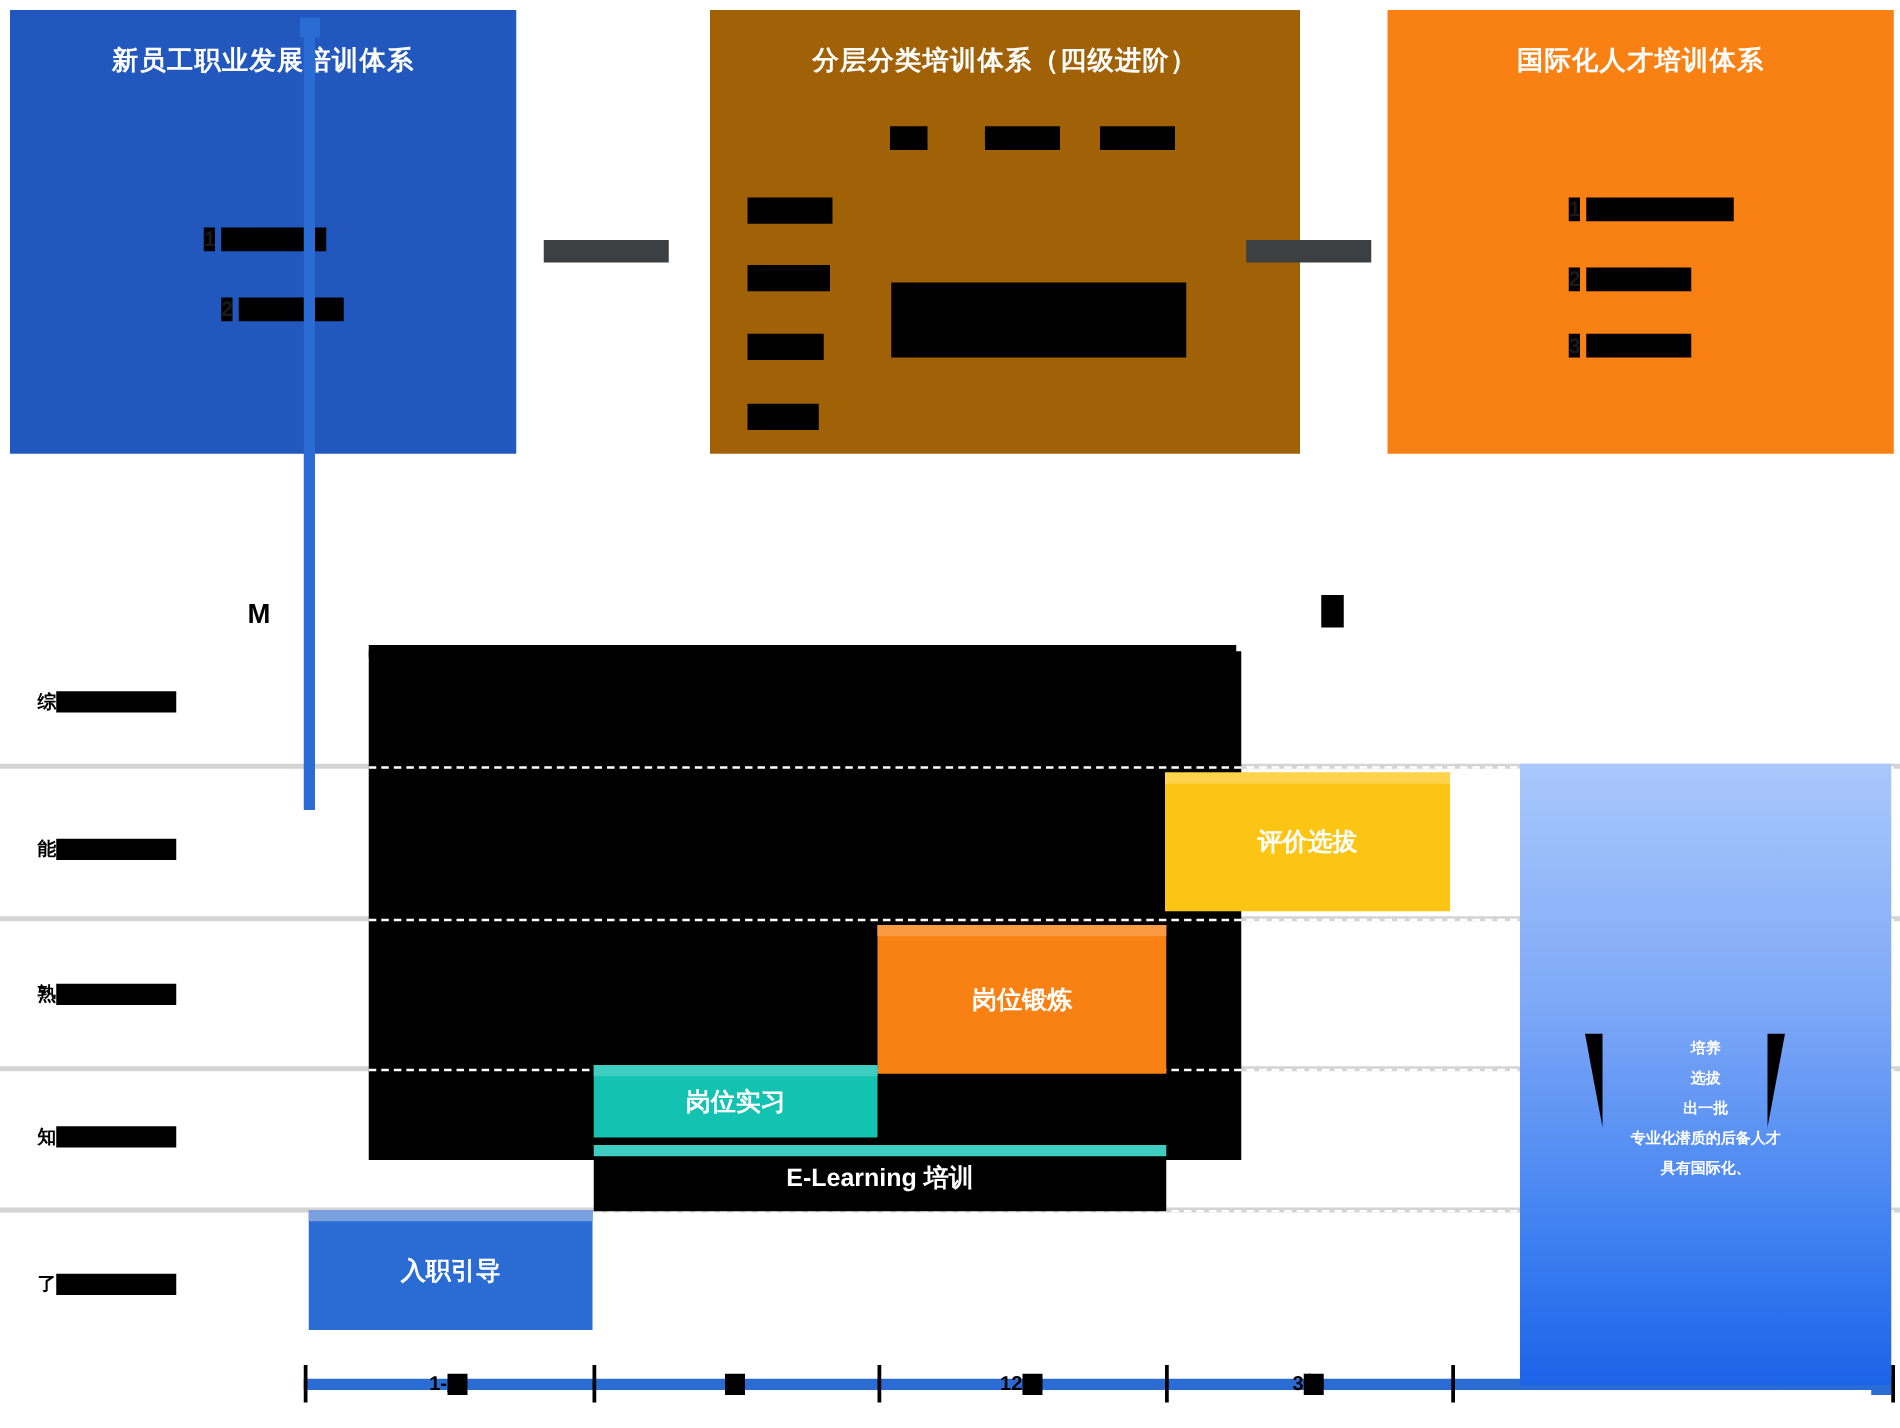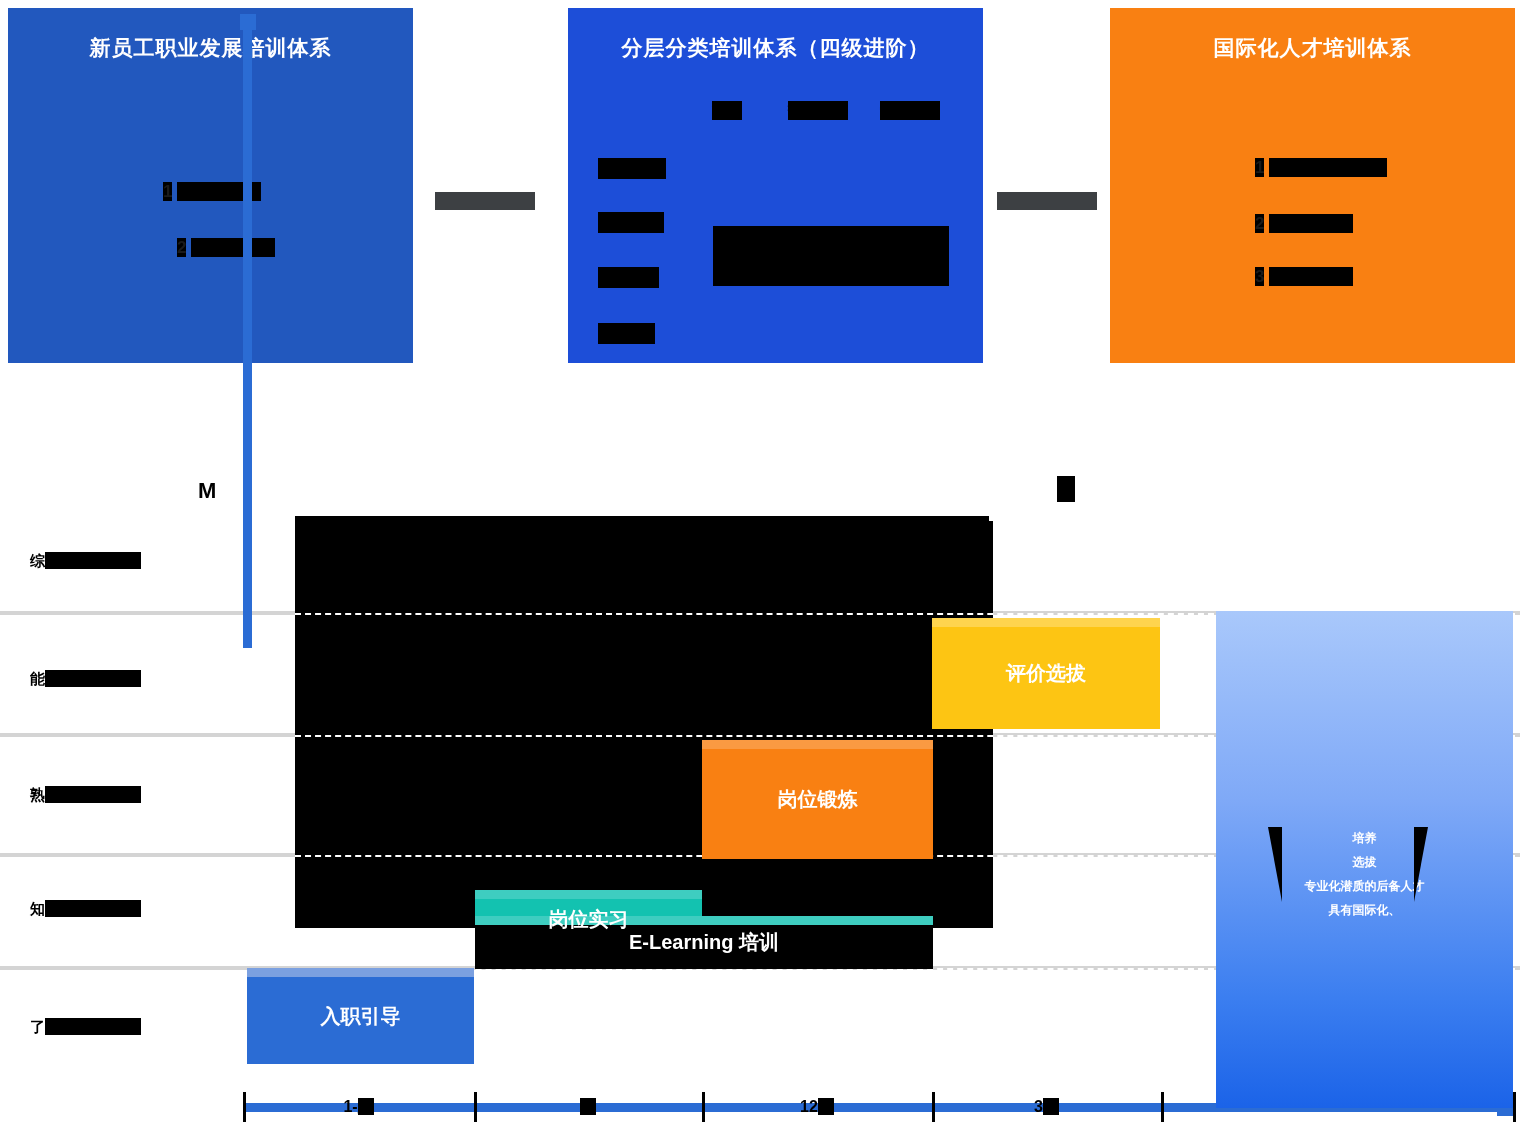--- a/index.html
+++ b/index.html
@@ -13,21 +13,21 @@
   .panel{
     position:absolute;top:8px;height:355px;
     box-sizing:border-box;
   }
   .panel .p-title{
     position:absolute;left:0;right:0;top:26px;
     text-align:center;color:#ffffff;font-weight:bold;font-size:21px;
     letter-spacing:1px;
   }
   #panel-blue{left:8px;width:405px;background:#2258be;}
-  #panel-teal{left:568px;width:415px;background:#1d4ed8;}
+  #panel-teal{left:568px;width:472px;background:#a16207;}
   #panel-orange{left:1110px;width:405px;background:#f98012;}
 
   .p-item{
     position:absolute;font-size:17px;font-weight:bold;color:#000;
     white-space:nowrap;
   }
   .p-item .num{color:#1a1a1a;background:#000;}
   .p-item .lbl{background:#000;color:#000;padding-left:16px;}
 
   
@@ -111,21 +111,21 @@
        display:flex;align-items:center;justify-content:center;}
   .bar .cap{position:relative;z-index:3;}
   .bar-top{position:absolute;left:0;top:0;right:0;height:9px;}
 
   #bar-onboard{left:247px;top:968px;width:227px;height:96px;background:#2b6cd4;}
   #bar-onboard .bar-top{background:#7ba0e0;}
 
   #bar-elearn{left:475px;top:916px;width:458px;height:53px;background:#000000;}
   #bar-elearn .bar-top{background:#3ecdc0;}
 
-  #bar-intern{left:475px;top:890px;width:227px;height:58px;background:#13c2b0;}
+  #bar-intern{left:475px;top:852px;width:227px;height:58px;background:#13c2b0;}
   #bar-intern .bar-top{background:#3ecdc0;}
 
   #bar-duty{left:702px;top:740px;width:231px;height:119px;background:#f98012;}
   #bar-duty .bar-top{background:#fa9a42;}
 
   #bar-eval{left:932px;top:618px;width:228px;height:111px;background:#fdc513;}
   #bar-eval .bar-top{background:#fed44e;}
 
   
   #right-panel{
@@ -234,20 +234,21 @@
   <span class="seen">知</span><span class="hid">&nbsp;&nbsp;&nbsp;&nbsp;&nbsp;&nbsp;&nbsp;&nbsp;&nbsp;&nbsp;&nbsp;&nbsp;&nbsp;&nbsp;&nbsp;&nbsp;&nbsp;&nbsp;&nbsp;&nbsp;&nbsp;&nbsp;&nbsp;</span>
 </div>
 <div class="ylab" style="top:1018px;">
   <span class="seen">了</span><span class="hid">&nbsp;&nbsp;&nbsp;&nbsp;&nbsp;&nbsp;&nbsp;&nbsp;&nbsp;&nbsp;&nbsp;&nbsp;&nbsp;&nbsp;&nbsp;&nbsp;&nbsp;&nbsp;&nbsp;&nbsp;&nbsp;&nbsp;&nbsp;</span>
 </div>
 
 <div id="right-panel">
   <div id="right-text">
     <div>培养</div>
     <div>选拔</div>
+    <div>出一批</div>
     <div>专业化潜质的后备人才</div>
     <div>具有国际化、</div>
   </div>
 </div>
 <div class="tri" id="tri-l"></div>
 <div class="tri" id="tri-r"></div>
 
 <div class="bar" id="bar-eval">
   <div class="bar-top"></div>
   <span class="cap">评价选拔</span>

